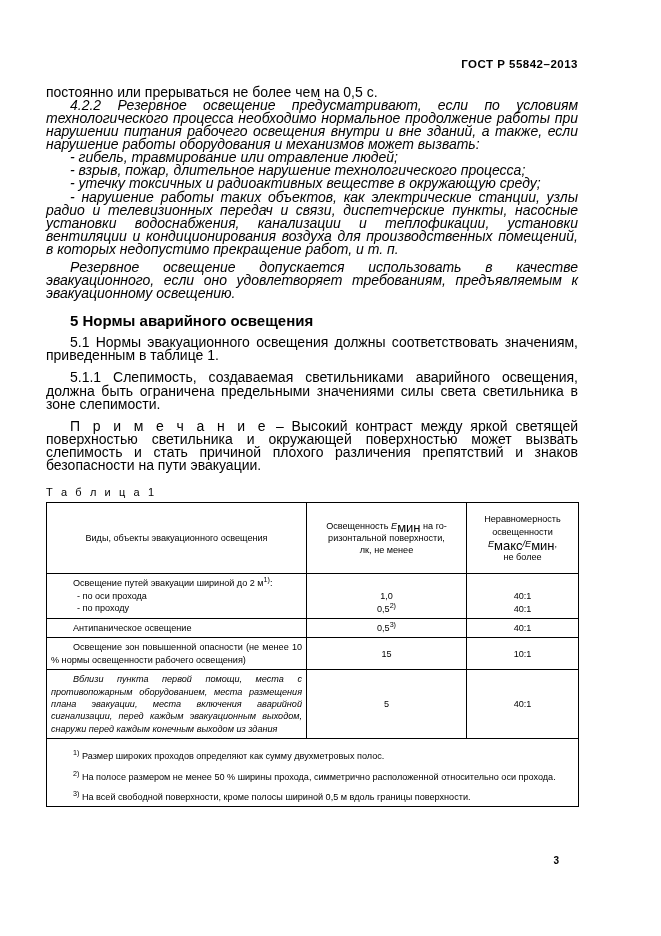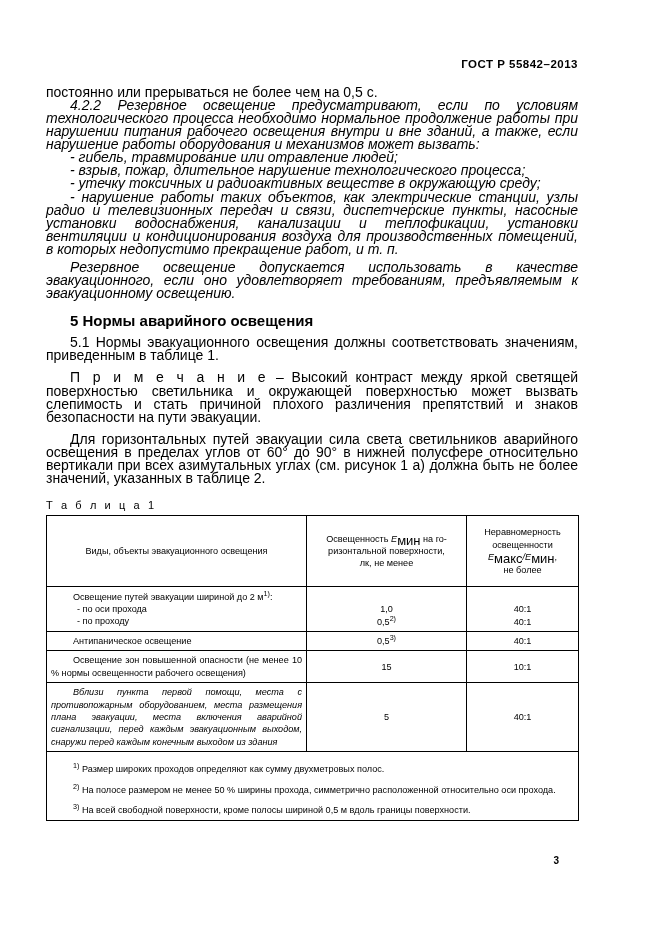--- a/index.html
+++ b/index.html
@@ -151,24 +151,24 @@
     <p class="para bullet italic">- взрыв, пожар, длительное нарушение технологического процесса;</p>
     <p class="para bullet italic">- утечку токсичных и радиоактивных веществе в окружающую среду;</p>
     <p class="para bullet italic">- нарушение работы таких объектов, как электрические станции, узлы радио и телевизионных передач и связи, диспетчерские пункты, насосные установки водоснабжения, канализации и теплофикации, установки вентиляции и кондиционирования воздуха для производственных помещений, в которых недопустимо прекращение работ, и т. п.</p>
 
     <p class="para indent italic gap-sm">Резервное освещение допускается использовать в качестве эвакуационного, если оно удовлетворяет требованиям, предъявляемым к эвакуационному освещению.</p>
 
     <h2 class="section-title">5 Нормы аварийного освещения</h2>
 
     <p class="para indent gap">5.1 Нормы эвакуационного освещения должны соответствовать значениям, приведенным в таблице 1.</p>
 
+    <p class="para indent gap">5.1.1 Слепимость, создаваемая светильниками аварийного освещения, должна быть ограничена предельными значениями силы света светильника в зоне слепимости.</p>
 
     <p class="para indent gap"><span class="sp-note">П р и м е ч а н и е</span> <span>– Высокий контраст между яркой светящей поверхностью светильника и окружающей поверхностью может вызвать слепимость и стать причиной плохого различения препятствий и знаков безопасности на пути эвакуации.</span></p>
 
-    <p class="para indent gap">Для горизонтальных путей эвакуации сила света светильников аварийного освещения в пределах углов от 60° до 90° в нижней полусфере относительно вертикали при всех азимутальных углах (см. рисунок 1 а) должна быть не более значений, указанных в таблице 2.</p>
 
     <div class="table-caption"><span>Т а б л и ц а</span> <span class="num">1</span></div>
 
     <table class="norm">
       <colgroup>
         <col class="c1">
           <col class="c2">
           <col class="c3">
       </colgroup>
       <thead>

